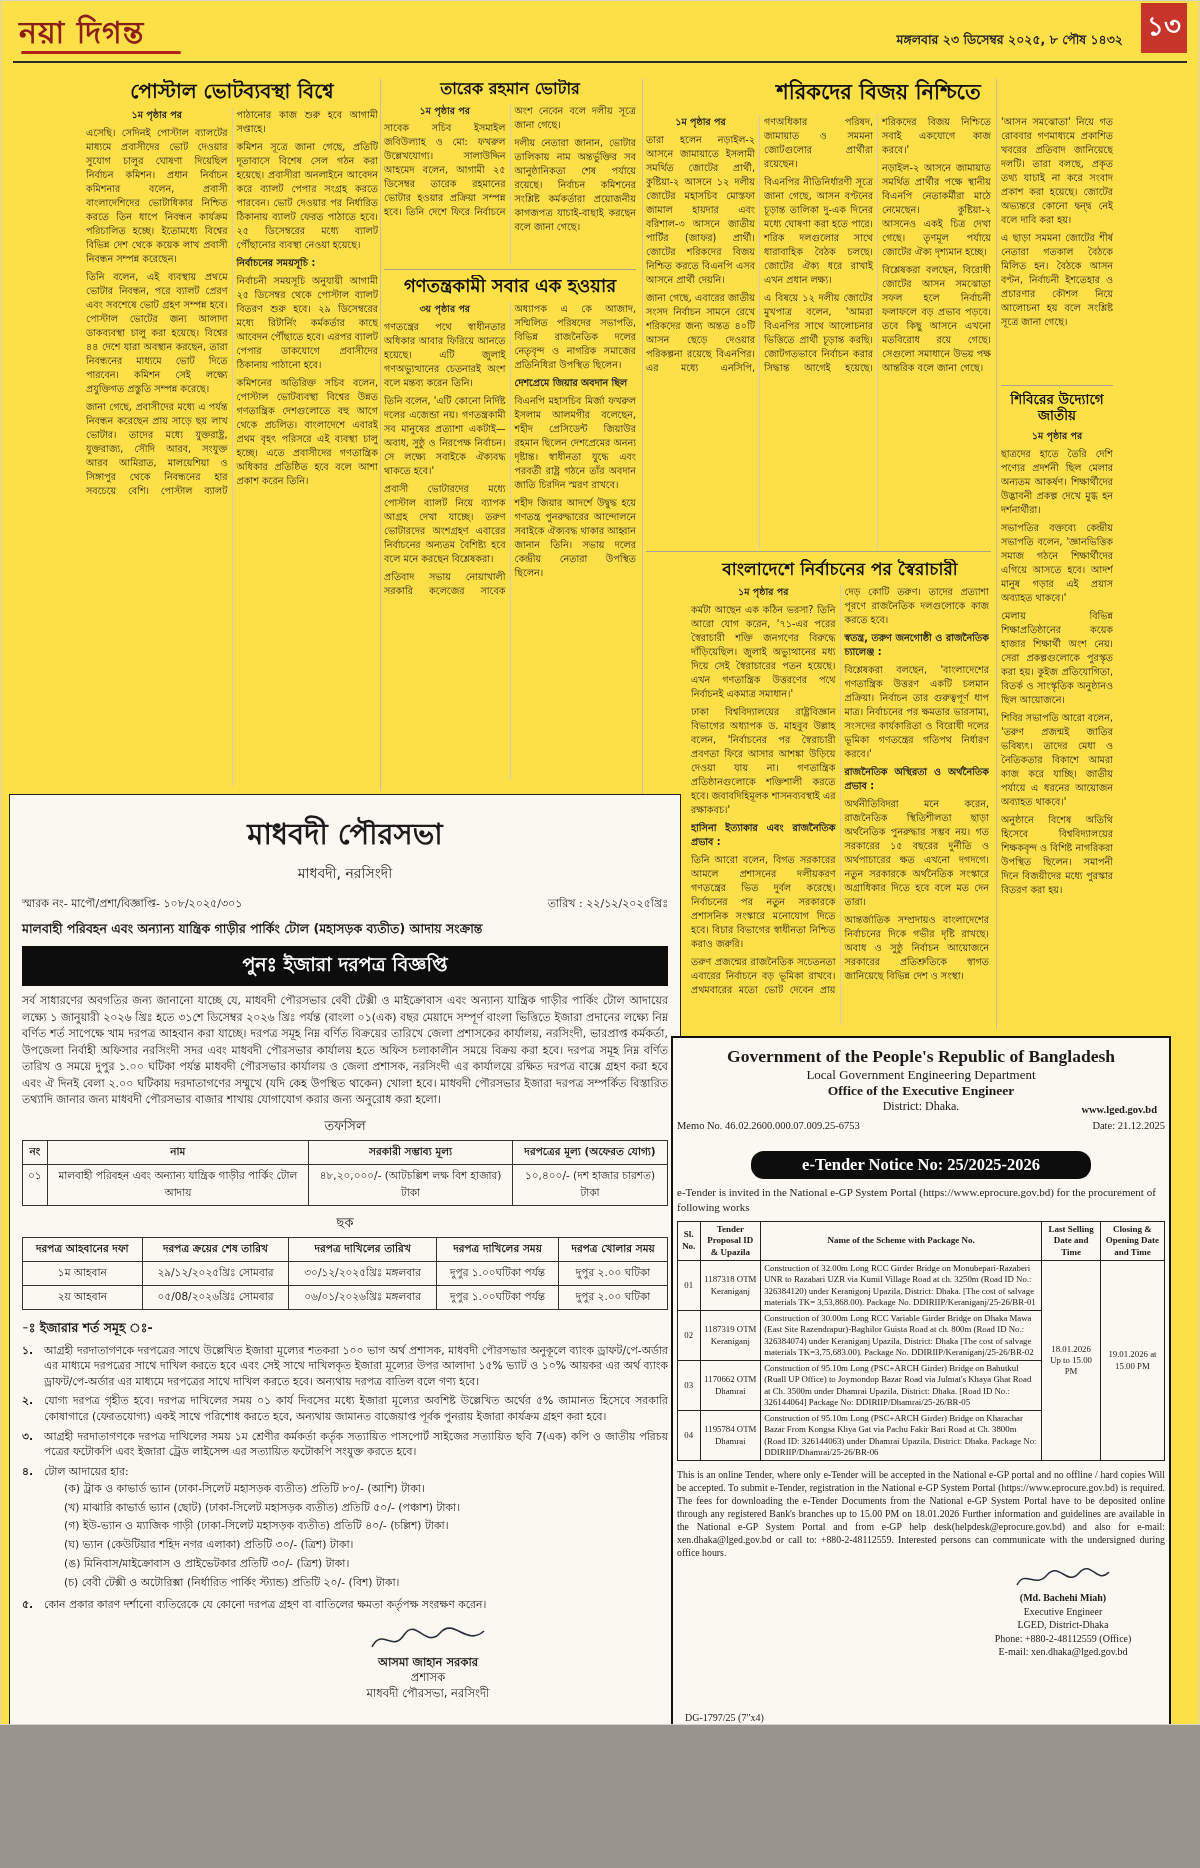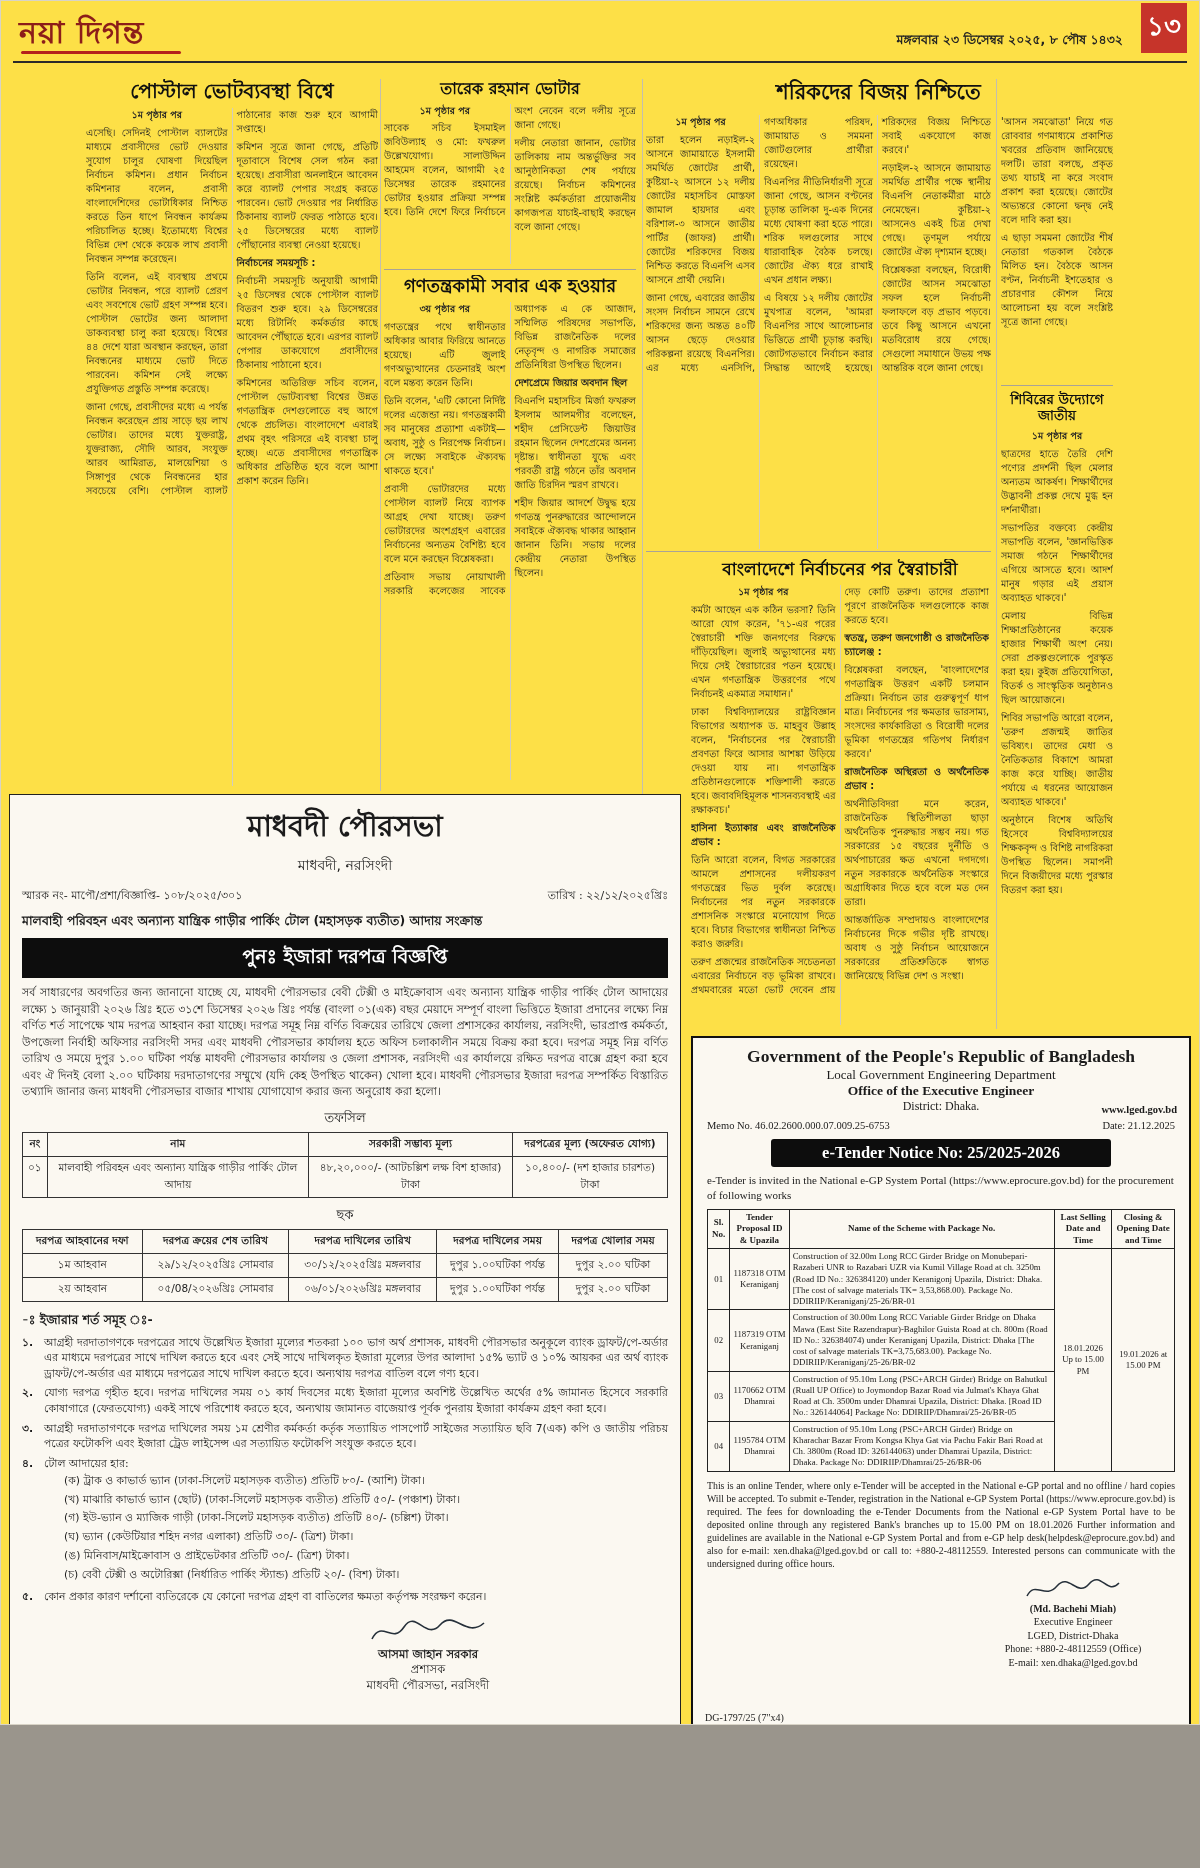--- a/index.html
+++ b/index.html
@@ -15,21 +15,21 @@
   .article{position:absolute;overflow:hidden}
   .headline{font-family:"DejaVu Serif",serif;font-weight:bold;text-align:center;color:#101010;line-height:1.22;margin-bottom:5px}
   .body{font-size:9.6px;line-height:1.46;text-align:justify;color:#222;column-gap:9px;column-rule:1px solid #d2ccbd;overflow:hidden}
   .body p{margin-bottom:4px}
   .cols2{column-count:2}.cols3{column-count:3}
   .continued{font-weight:bold;text-align:center;font-size:9.5px}
   .subhead{font-weight:bold}
   .vrule{position:absolute;width:1px;background:#c4bead}
   .hrule{position:absolute;height:1px;background:#a9a396}
   
-  .ps-box{position:absolute;left:8px;top:793px;width:672px;height:1062px;border:1.5px solid #222;background:#fbf8f1;padding:8px 12px}
+  .ps-box{position:absolute;left:8px;top:793px;width:672px;height:1062px;border:1.5px solid #222;background:#fbf8f1;padding:16px 12px}
   .ps-title{text-align:center;font-size:29px;font-weight:bold;font-family:"DejaVu Serif",serif}
   .ps-sub{text-align:center;font-size:14px;margin-top:2px}
   .ps-memoline{display:flex;justify-content:space-between;font-size:11px;margin-top:9px}
   .ps-subject{font-size:12.5px;font-weight:bold;margin-top:6px}
   .ps-banner{background:#0d0d0d;color:#fff;text-align:center;font-size:19px;font-weight:bold;padding:4px 0;margin-top:6px}
   .ps-intro{font-size:11px;line-height:1.5;text-align:justify;margin-top:7px}
   .ps-tbl-title{text-align:center;font-weight:normal;font-size:13px;margin-top:7px}
   table.ps{width:100%;border-collapse:collapse;margin-top:3px;font-size:10.5px}
   table.ps th,table.ps td{border:1px solid #333;padding:3px 5px;vertical-align:top;text-align:center}
   table.ps th{font-weight:bold}
@@ -37,28 +37,28 @@
   .ps-terms-title{font-weight:bold;font-size:12.5px;margin-top:9px}
   .term-row{display:flex;font-size:10.8px;line-height:1.45;margin-top:4px;text-align:justify}
   .tnum{width:22px;font-weight:bold;flex:none}
   .ttext{flex:1}
   .toll-item{font-size:10.8px;line-height:1.75;padding-left:42px}
   .ps-sign{width:240px;margin:12px 120px 0 auto;text-align:center;font-size:11.5px;line-height:1.35}
   .ps-sign .name{font-weight:bold}
   .ps-code{position:absolute;left:12px;bottom:6px;font-size:10px}
   .scribble{display:block;margin:0 auto}
   
-  .et-box{position:absolute;left:690px;top:1035px;width:500px;height:775px;border:2px solid #111;padding:8px 14px;background:#fbf8f1;font-family:"Liberation Serif",serif}
+  .et-box{position:absolute;left:670px;top:1035px;width:500px;height:775px;border:2px solid #111;padding:8px 4px;background:#fbf8f1;font-family:"Liberation Serif",serif}
   .et-t1{text-align:center;font-size:17.5px;font-weight:bold}
   .et-t2{text-align:center;font-size:13px}
   .et-t3{text-align:center;font-size:13.5px;font-weight:bold}
   .et-t4{text-align:center;font-size:12px}
   .et-web{position:absolute;right:12px;top:66px;font-size:10.5px;font-weight:bold}
   .et-memoline{display:flex;justify-content:space-between;font-size:10.5px;margin-top:6px}
-  .et-banner{background:#0d0d0d;color:#fff;text-align:center;font-size:16.5px;font-weight:bold;width:340px;margin:8px auto 6px;padding:4px 0;border-radius:3px}
+  .et-banner{background:#0d0d0d;color:#fff;text-align:center;font-size:16.5px;font-weight:bold;width:340px;margin:20px auto 6px;padding:4px 0;border-radius:13px}
   .et-invite{font-size:11px;line-height:1.35}
   table.et{width:100%;border-collapse:collapse;margin-top:6px;font-size:8.8px;line-height:1.28}
   table.et th,table.et td{border:1px solid #222;padding:2px 3px;vertical-align:top}
   table.et th{text-align:center;vertical-align:middle;font-weight:bold;font-size:9px}
   table.et td.c{text-align:center;vertical-align:middle}
   .et-footer{font-size:9.8px;line-height:1.33;text-align:justify;margin-top:7px}
   .et-sign{width:200px;margin:8px 2px 0 auto;text-align:center;font-size:10px;line-height:1.35}
   .et-sign .name{font-weight:bold}
   .et-code{position:absolute;left:12px;bottom:86px;font-size:10px;font-family:"Liberation Serif",serif}
 </style>

